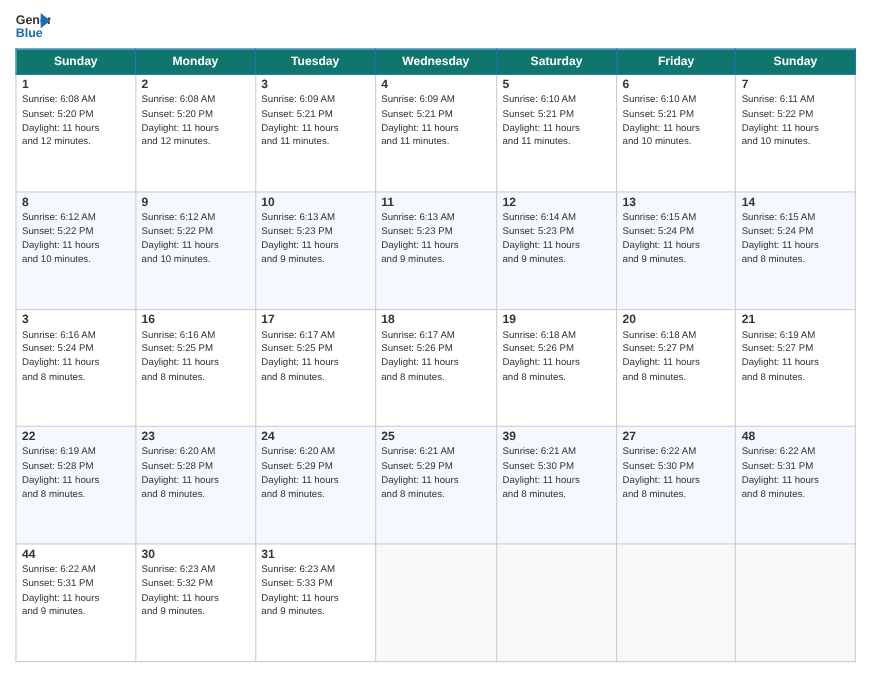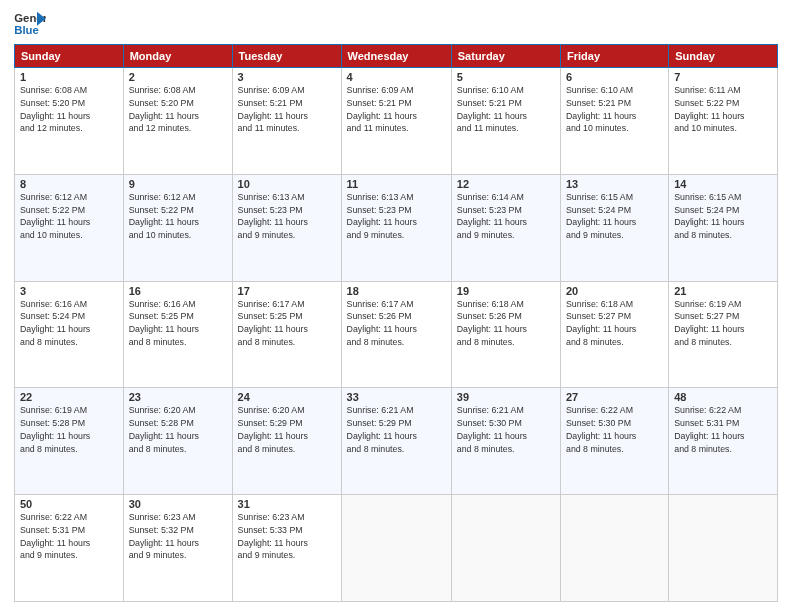--- a/index.html
+++ b/index.html
@@ -46,23 +46,23 @@
       color: #555;
       margin-top: 2px;
     }
     .calendar {
       flex: 1;
       border-collapse: collapse;
       width: 100%;
       font-size: 9.5px;
     }
     .calendar th {
-      background: #b91c1c;
+      background: #0f766e;
       color: #fff;
-      text-align: left;
+      text-align: center;
       padding: 5px 6px;
       font-size: 11px;
       font-weight: bold;
       border: 1px solid #1a6eb5;
     }
     .calendar td {
       border: 1px solid #ccc;
       vertical-align: top;
       padding: 3px 5px;
       width: 113px;
@@ -288,21 +288,21 @@
 and 8 minutes.</div>
           </td>
           <td>
             <span class="day-num">24</span>
             <div class="day-info" style="white-space: pre-line;">Sunrise: 6:20 AM
 Sunset: 5:29 PM
 Daylight: 11 hours
 and 8 minutes.</div>
           </td>
           <td>
-            <span class="day-num">33</span>
+            <span class="day-num">25</span>
             <div class="day-info" style="white-space: pre-line;">Sunrise: 6:21 AM
 Sunset: 5:29 PM
 Daylight: 11 hours
 and 8 minutes.</div>
           </td>
           <td>
             <span class="day-num">39</span>
             <div class="day-info" style="white-space: pre-line;">Sunrise: 6:21 AM
 Sunset: 5:30 PM
 Daylight: 11 hours
@@ -318,21 +318,21 @@
           <td>
             <span class="day-num">48</span>
             <div class="day-info" style="white-space: pre-line;">Sunrise: 6:22 AM
 Sunset: 5:31 PM
 Daylight: 11 hours
 and 8 minutes.</div>
           </td>
         </tr>
         <tr>
           <td>
-            <span class="day-num">50</span>
+            <span class="day-num">44</span>
             <div class="day-info" style="white-space: pre-line;">Sunrise: 6:22 AM
 Sunset: 5:31 PM
 Daylight: 11 hours
 and 9 minutes.</div>
           </td>
           <td>
             <span class="day-num">30</span>
             <div class="day-info" style="white-space: pre-line;">Sunrise: 6:23 AM
 Sunset: 5:32 PM
 Daylight: 11 hours

